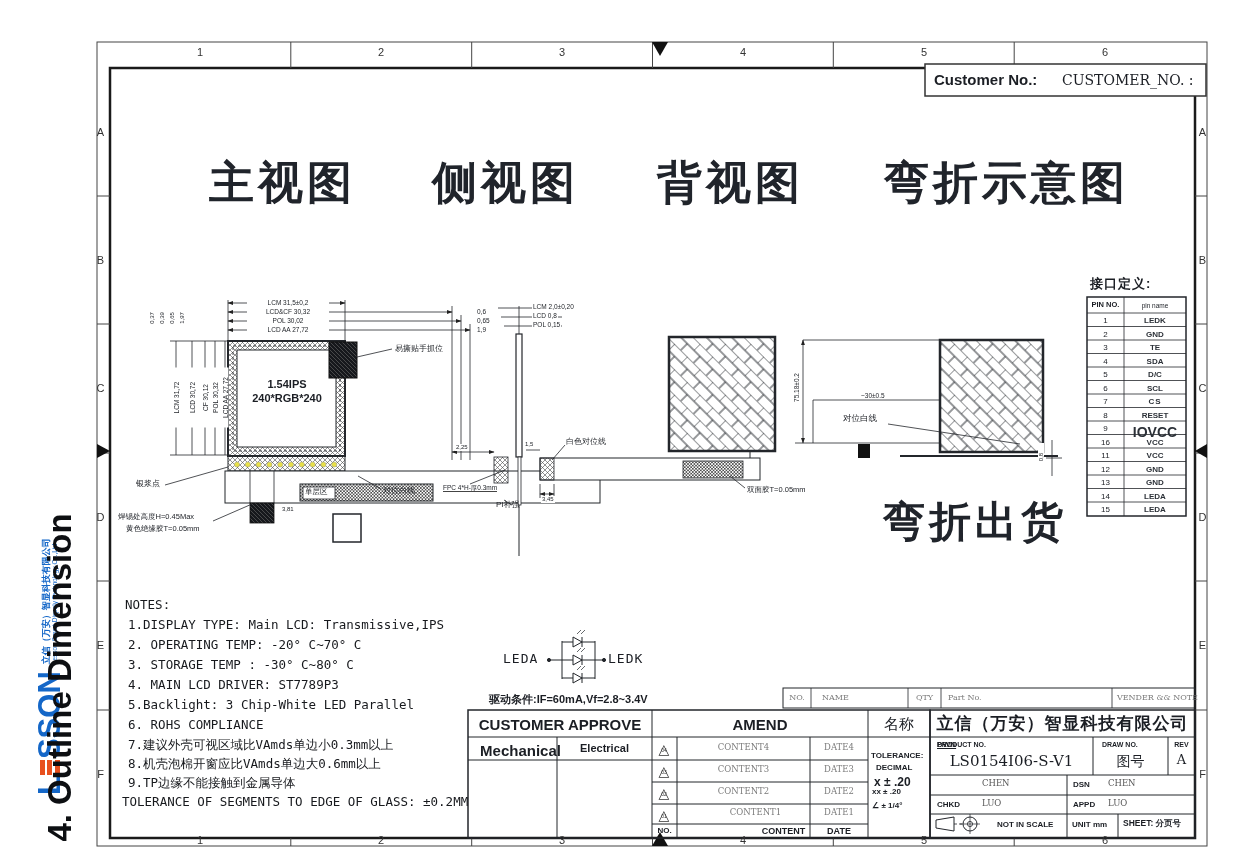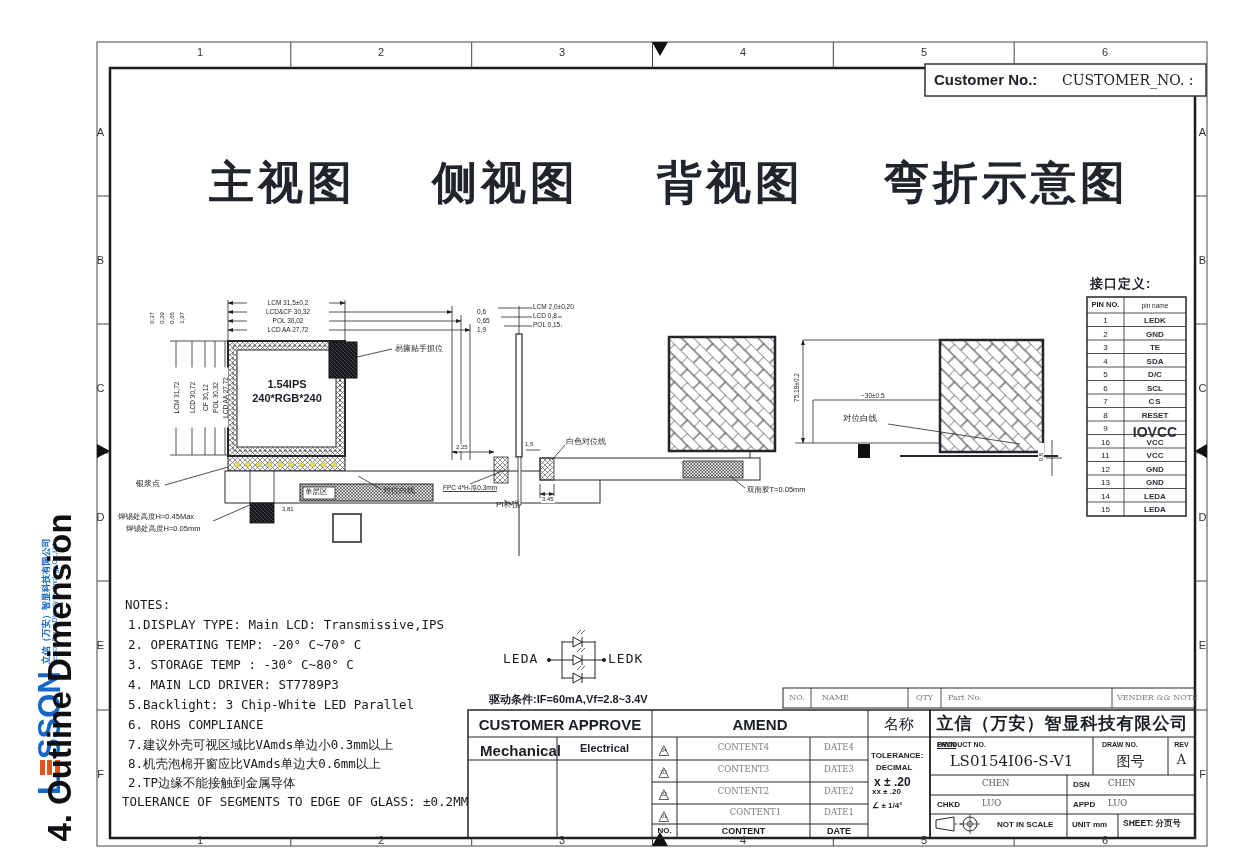--- a/index.html
+++ b/index.html
@@ -224,20 +224,21 @@
   <span class="t zone" style="left:1196px;top:639px;width:13px;">E</span>
   <span class="t zone" style="left:1196px;top:768px;width:13px;">F</span>
 
   <span class="t b" style="left:934px;top:71px;font-size:15px;">Customer No.:</span>
   <span class="t ser" style="left:1062px;top:72px;font-size:14px;">CUSTOMER_NO. :</span>
 
   <span class="t viewtitle" style="left:209px;top:157px;">主视图</span>
   <span class="t viewtitle" style="left:432px;top:157px;">侧视图</span>
   <span class="t viewtitle" style="left:657px;top:157px;">背视图</span>
   <span class="t viewtitle" style="left:884px;top:157px;">弯折示意图</span>
+  <span class="t viewtitle" style="left:883px;top:498px;font-size:42px;">弯折出货</span>
 
   <span class="t dim c" style="left:247px;top:299px;width:80px;">LCM 31,5±0,2</span>
   <span class="t dim c" style="left:247px;top:308px;width:80px;">LCD&amp;CF 30,32</span>
   <span class="t dim c" style="left:247px;top:317px;width:80px;">POL 30,02</span>
   <span class="t dim c" style="left:247px;top:326px;width:80px;">LCD AA 27,72</span>
   <span class="t dim" style="left:476px;top:308px;">0,6</span>
   <span class="t dim" style="left:476px;top:317px;">0,65</span>
   <span class="t dim" style="left:476px;top:326px;">1,9</span>
   <span class="vdim" style="left:146px;top:394px;">LCM 31,72</span>
   <span class="vdim" style="left:162px;top:394px;">LCD 30,72</span>
@@ -247,21 +248,21 @@
   <span class="vdim" style="left:138px;top:315px;width:28px;font-size:6px;">0,37</span>
   <span class="vdim" style="left:148px;top:315px;width:28px;font-size:6px;">0,39</span>
   <span class="vdim" style="left:158px;top:315px;width:28px;font-size:6px;">0,65</span>
   <span class="vdim" style="left:168px;top:315px;width:28px;font-size:6px;">1,97</span>
   <span class="t b c" style="left:247px;top:378px;width:80px;font-size:11px;">1.54IPS</span>
   <span class="t b c" style="left:247px;top:392px;width:80px;font-size:11px;">240*RGB*240</span>
   <span class="t ann" style="left:395px;top:344px;">易撕贴手抓位</span>
   <span class="t ann" style="left:136px;top:479px;">银浆点</span>
   <span class="t" style="left:305px;top:488px;font-size:7.5px;color:#23262b;">单层区</span>
   <span class="t" style="left:118px;top:513px;font-size:7.5px;">焊锡处高度H=0.45Max</span>
-  <span class="t" style="left:126px;top:525px;font-size:7.5px;">焊锡处高度H=0.05mm</span>
+  <span class="t" style="left:126px;top:525px;font-size:7.5px;">黄色绝缘胶T=0.05mm</span>
   <span class="t ann" style="left:383px;top:486px;">对位白线</span>
   <span class="t dim" style="left:281px;top:506px;font-size:6px;">3,81</span>
 
   <span class="t dim" style="left:532px;top:303px;">LCM 2,0±0,20</span>
   <span class="t dim" style="left:532px;top:312px;">LCD 0,8</span>
   <span class="t dim" style="left:532px;top:321px;">POL 0,15</span>
   <span class="t dim" style="left:455px;top:444px;font-size:6px;">2,25</span>
   <span class="t dim" style="left:524px;top:441px;font-size:6px;">1,5</span>
   <span class="t dim" style="left:541px;top:496px;font-size:6px;">3,45</span>
   <span class="t" style="left:443px;top:484px;font-size:6.5px;border-bottom:0.5px solid #444;">FPC 4*H-厚0.3mm</span>
@@ -310,21 +311,21 @@
 
   <span class="t notesline" style="left:125px;top:598px;">NOTES:</span>
   <span class="t notesline" style="left:128px;top:618px;">1.DISPLAY TYPE: Main LCD:  Transmissive,IPS</span>
   <span class="t notesline" style="left:128px;top:638px;">2. OPERATING TEMP: -20° C~70° C</span>
   <span class="t notesline" style="left:128px;top:658px;">3. STORAGE TEMP : -30° C~80° C</span>
   <span class="t notesline" style="left:128px;top:678px;">4. MAIN LCD DRIVER: ST7789P3</span>
   <span class="t notesline" style="left:128px;top:698px;">5.Backlight: 3 Chip-White LED Parallel</span>
   <span class="t notesline" style="left:128px;top:718px;">6. ROHS COMPLIANCE</span>
   <span class="t notesline" style="left:128px;top:738px;">7.建议外壳可视区域比VAmds单边小0.3mm以上</span>
   <span class="t notesline" style="left:128px;top:757px;">8.机壳泡棉开窗应比VAmds单边大0.6mm以上</span>
-  <span class="t notesline" style="left:128px;top:776px;">2.TP边缘不能接触到金属导体</span>
+  <span class="t notesline" style="left:128px;top:776px;">9.TP边缘不能接触到金属导体</span>
   <span class="t notesline" style="left:122px;top:795px;">TOLERANCE OF SEGMENTS TO EDGE OF GLASS: ±0.2MM</span>
 
   <span class="t mono" style="left:503px;top:652px;font-size:13px;letter-spacing:1px;">LEDA</span>
   <span class="t mono" style="left:608px;top:652px;font-size:13px;letter-spacing:1px;">LEDK</span>
   <span class="t b" style="left:489px;top:693px;font-size:11px;">驱动条件:IF=60mA,Vf=2.8~3.4V</span>
 
   <span class="t ser gray c" style="left:783px;top:693px;width:28px;font-size:8px;">NO.</span>
   <span class="t ser gray" style="left:822px;top:693px;font-size:8px;">NAME</span>
   <span class="t ser gray c" style="left:908px;top:693px;width:33px;font-size:8px;">QTY</span>
   <span class="t ser gray" style="left:948px;top:693px;font-size:8px;">Part No.</span>
@@ -342,21 +343,21 @@
   <span class="tri" style="left:655px;top:806px;"><span class="tri-g">△</span><span class="tri-n">01</span></span>
   <span class="t ser gray c" style="left:677px;top:743px;width:133px;font-size:8.5px;">CONTENT4</span>
   <span class="t ser gray c" style="left:810px;top:743px;width:58px;font-size:8.5px;">DATE4</span>
   <span class="t ser gray c" style="left:677px;top:765px;width:133px;font-size:8.5px;">CONTENT3</span>
   <span class="t ser gray c" style="left:810px;top:765px;width:58px;font-size:8.5px;">DATE3</span>
   <span class="t ser gray c" style="left:677px;top:787px;width:133px;font-size:8.5px;">CONTENT2</span>
   <span class="t ser gray c" style="left:810px;top:787px;width:58px;font-size:8.5px;">DATE2</span>
   <span class="t ser gray c" style="left:677px;top:808px;width:133px;font-size:8.5px;padding-left:12px;">CONTENT1</span>
   <span class="t ser gray c" style="left:810px;top:808px;width:58px;font-size:8.5px;">DATE1</span>
   <span class="t b c" style="left:652px;top:826px;width:25px;font-size:8px;">NO.</span>
-  <span class="t b c" style="left:677px;top:826px;width:133px;font-size:9px;">CONTENT</span>
+  <span class="t b c" style="left:677px;top:826px;width:133px;font-size:9px;padding-left:40px;">CONTENT</span>
   <span class="t b c" style="left:810px;top:826px;width:58px;font-size:9px;">DATE</span>
   <span class="t b" style="left:871px;top:751px;font-size:8px;">TOLERANCE:</span>
   <span class="t b" style="left:876px;top:763px;font-size:8px;">DECIMAL</span>
   <span class="t b" style="left:874px;top:776px;font-size:12px;">x ± .20</span>
   <span class="t b" style="left:872px;top:787px;font-size:8px;">xx ± .20</span>
   <span class="t b" style="left:872px;top:801px;font-size:8px;">∠ ± 1/4°</span>
 
   <span class="t b c" style="left:930px;top:714px;width:265px;font-size:17px;letter-spacing:1px;">立信（万安）智显科技有限公司</span>
   <span class="t b" style="left:937px;top:741px;font-size:7px;">PRODUCT NO.</span>
   <span class="t ser c" style="left:930px;top:753px;width:163px;font-size:15px;">LS0154I06-S-V1</span>

